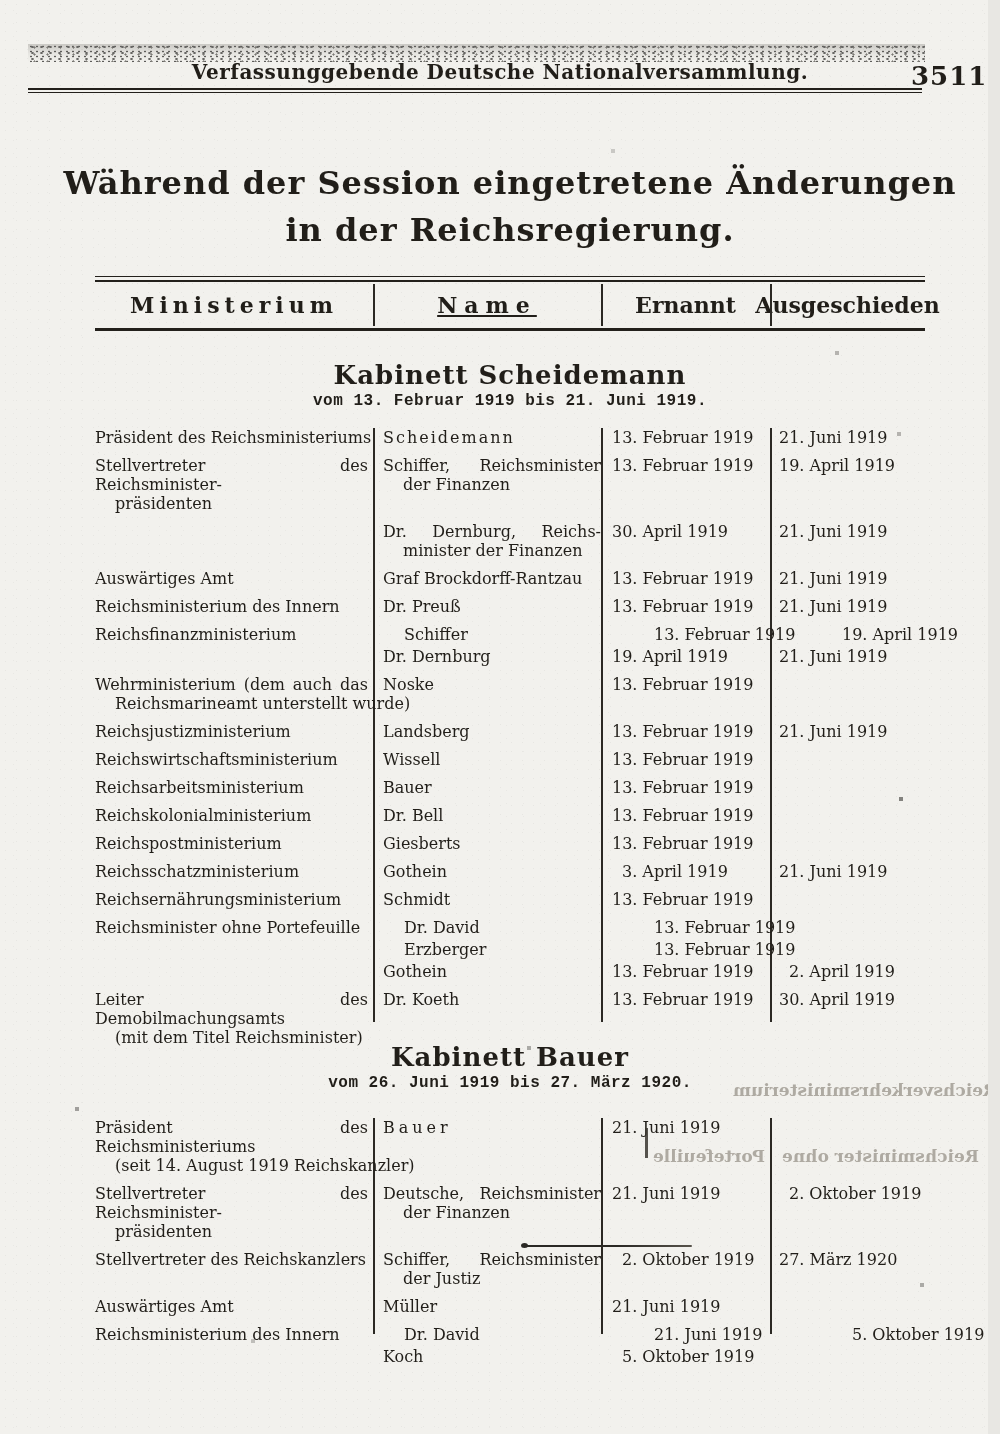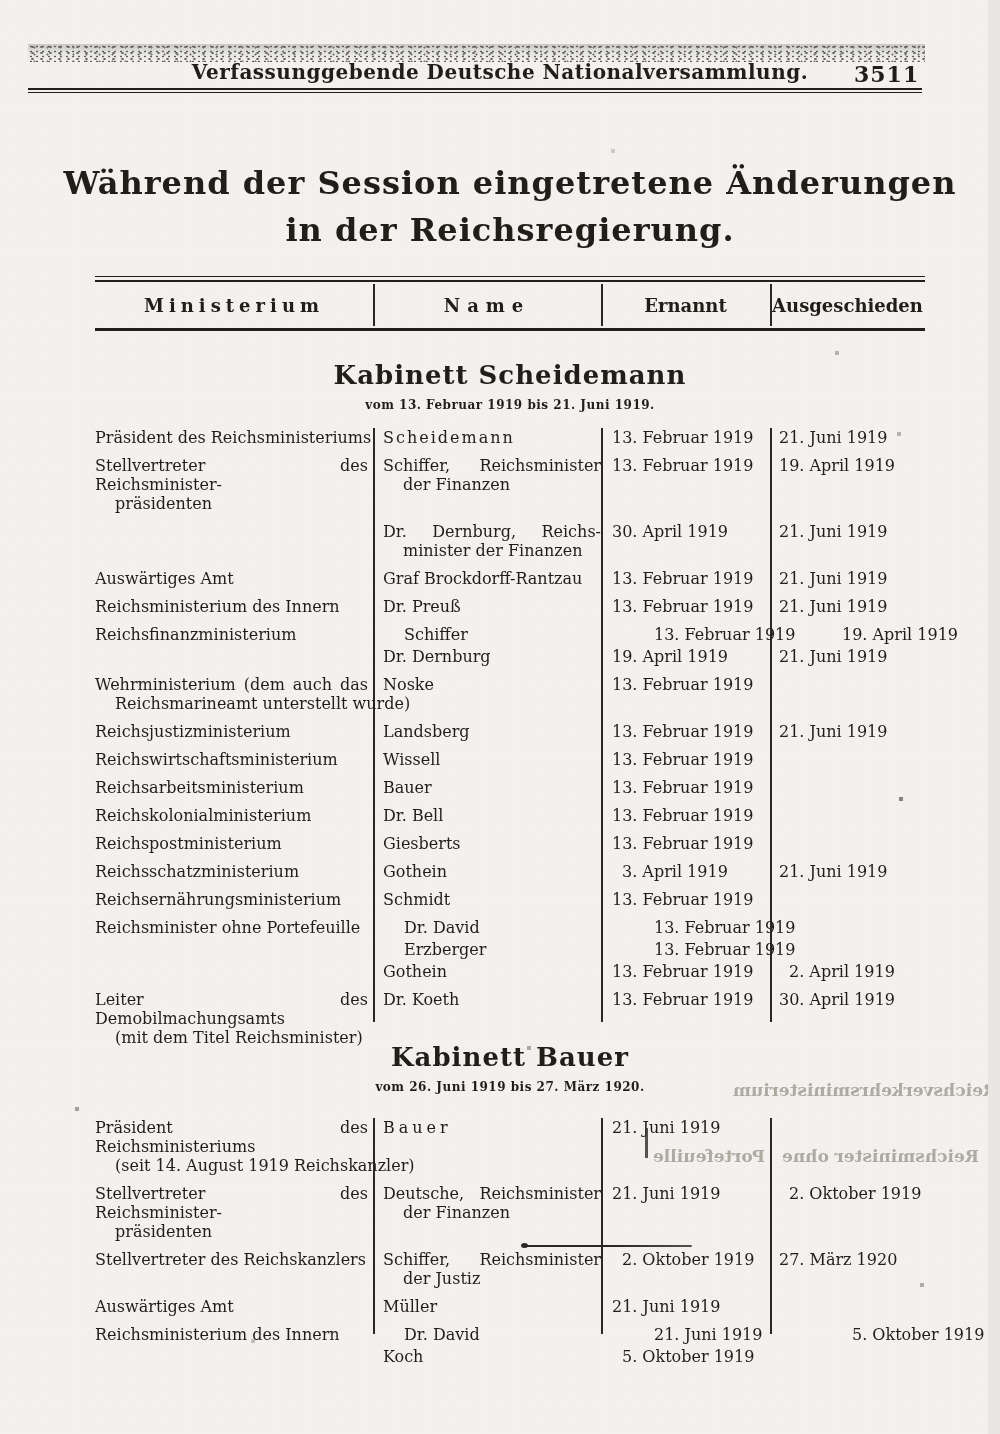--- a/index.html
+++ b/index.html
@@ -26,43 +26,43 @@
       linear-gradient(to bottom, rgba(90,88,82,.35), rgba(120,118,110,.12) 55%, transparent);
     background-size:9px 6px, 13px 7px, 6px 5px, 100% 100%;
   }
   .specks { position:absolute; left:0; top:0; width:2px; height:2px; background:transparent;
     box-shadow: 900px 798px 0 1px rgba(40,38,34,.55), 76px 1108px 0 1px rgba(40,38,34,.4),
       921px 1284px 0 1px rgba(40,38,34,.35), 612px 150px 0 1px rgba(40,38,34,.2),
       836px 352px 0 1px rgba(40,38,34,.3), 898px 433px 0 1px rgba(40,38,34,.3),
       528px 1047px 0 1px rgba(40,38,34,.35), 252px 1340px 0 1px rgba(40,38,34,.25); }
   .running-header { position:absolute; top:60px; left:0; width:1000px; text-align:center; }
   .journal { font-size:20px; font-weight:bold; letter-spacing:.5px; }
-  .pageno { position:absolute; top:61px; left:854px; font-size:22px; font-weight:bold; letter-spacing:1px; }
+  .pageno { position:absolute; top:61px; left:911px; font-size:26px; font-weight:bold; letter-spacing:1px; }
   .header-rule { position:absolute; top:88px; left:28px; width:894px; height:5px;
     border-top:2px solid #23201b; border-bottom:1px solid #23201b; }
   .doc-title { position:absolute; top:160px; left:0; width:1020px; text-align:center;
     font-size:32px; line-height:47px; font-weight:bold; letter-spacing:1px; }
   
   .thead { position:absolute; top:276px; left:95px; width:830px; height:55px; }
   .thead .rule-top-a { position:absolute; top:0; left:0; right:0; height:1px; background:#23201b; }
   .thead .rule-top-b { position:absolute; top:4px; left:0; right:0; height:2px; background:#23201b; }
   .thead .rule-bottom { position:absolute; bottom:0; left:0; right:0; height:3px; background:#23201b; }
   .thead .hcell { position:absolute; top:8px; bottom:5px; display:flex; align-items:center;
-    justify-content:center; font-size:18px; font-weight:bold; }
+    justify-content:center; font-size:22px; font-weight:bold; }
   .thead .h1 { left:0;   width:278px; letter-spacing:5px; }
-  .thead .h2 { left:278px; width:228px; letter-spacing:7px; }
+  .thead .h2 { left:278px; width:228px; letter-spacing:7px;text-decoration:underline; }
   .thead .h3 { left:506px; width:169px; }
   .thead .h4 { left:675px; width:155px; }
   .vline { position:absolute; width:2px; background:#2b2823; }
   .thead .vline { top:8px; bottom:5px; }
   .thead .v1 { left:278px; } .thead .v2 { left:506px; } .thead .v3 { left:675px; }
   
   .section-head { position:absolute; left:95px; width:830px; text-align:center; }
   .sec-title { font-size:26px; font-weight:bold; letter-spacing:1px; }
-  .sec-sub { font-size:12px; font-weight:bold; margin-top:8px; letter-spacing:.5px; }
+  .sec-sub { font-size:16px; font-weight:bold; margin-top:2px; letter-spacing:.5px;font-family:Liberation Mono, monospace; }
   
   .rows { position:absolute; left:95px; width:830px; }
   .rows .v1 { left:278px; top:0; bottom:0; } .rows .v2 { left:506px; top:0; bottom:0; }
   .rows .v3 { left:675px; top:0; bottom:0; }
   .row { display:grid; grid-template-columns:278px 228px 169px 155px; margin-bottom:9px;
     font-size:16px; line-height:19px; }
   .row.tight { margin-bottom:3px;gap:21px; }
   .cell { position:relative; }
   .c1 { padding-right:5px; } .c2 { padding-left:10px; } .c3 { padding-left:11px; } .c4 { padding-left:9px; }
   .line { white-space:nowrap; }

